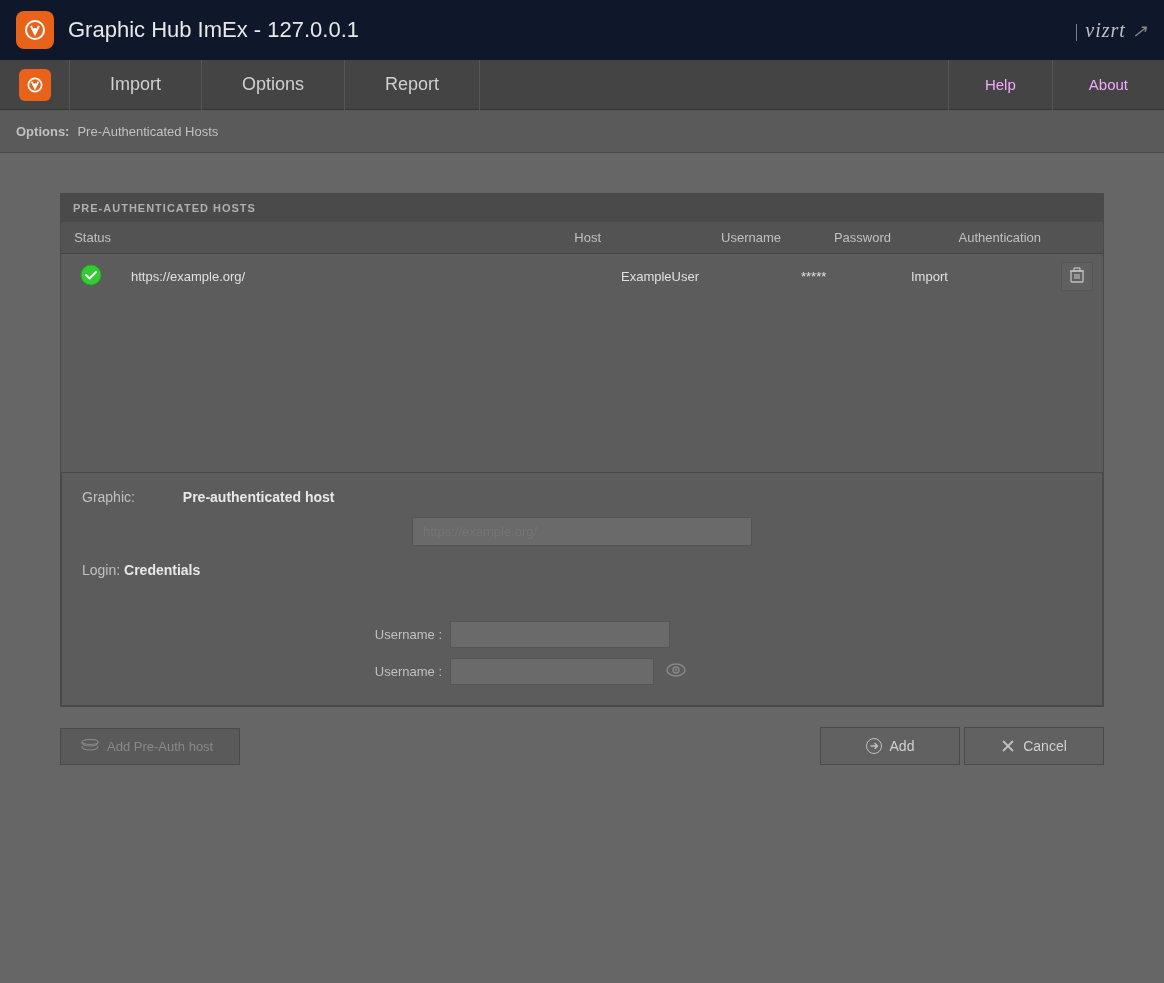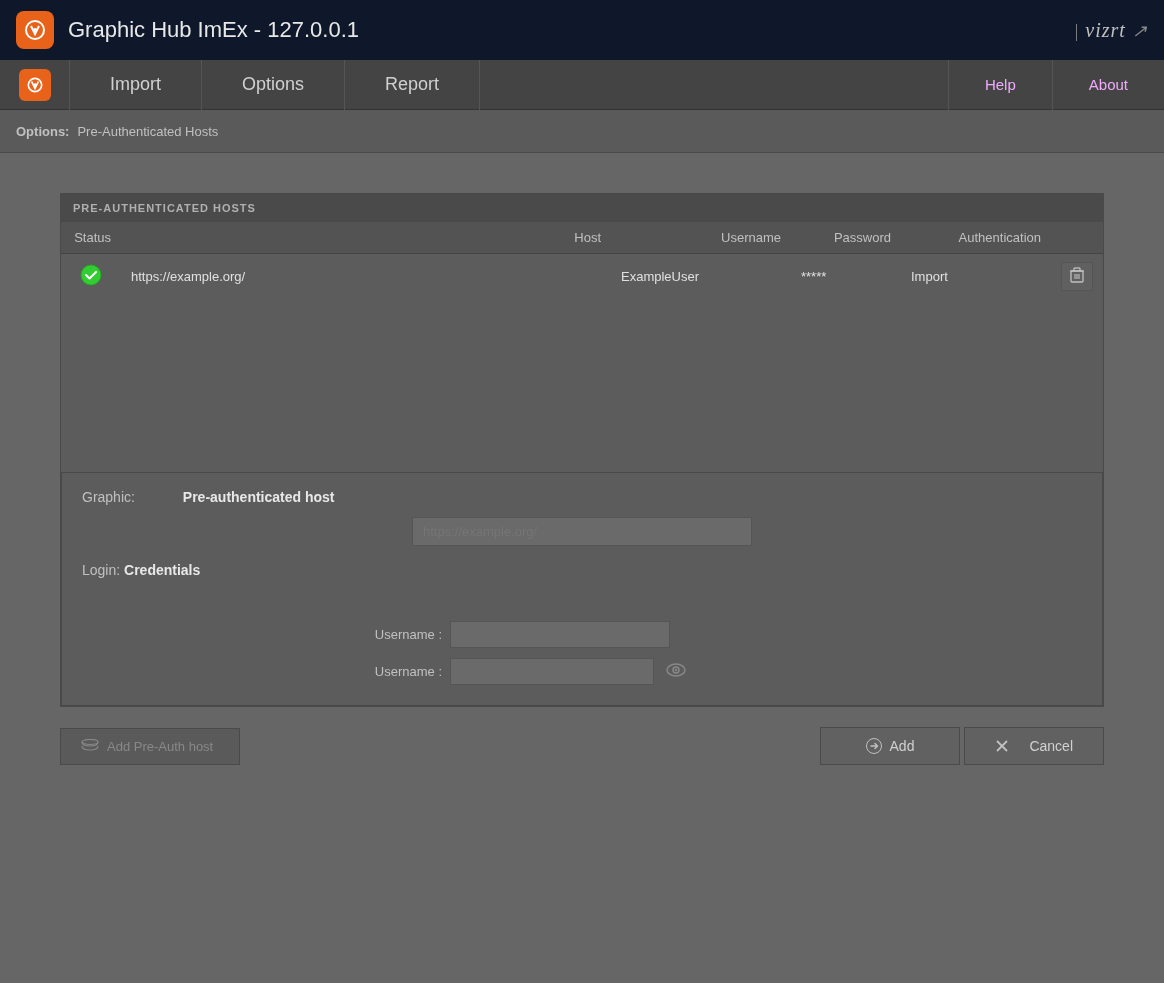--- a/index.html
+++ b/index.html
@@ -263,21 +263,21 @@
       background: #616161;
       border: 1px solid #4a4a4a;
       color: #d0d0d0;
       padding: 10px 30px;
       font-size: 14px;
       cursor: pointer;
       display: flex;
       align-items: center;
       gap: 8px;
       min-width: 140px;
-      justify-content: space-between;
+      justify-content: center;
     }
 
     
     .table-wrapper {
       height: 250px;
       overflow-y: auto;
       background: #5c5c5c;
     }
     .table-wrapper table {
       width: 100%;

